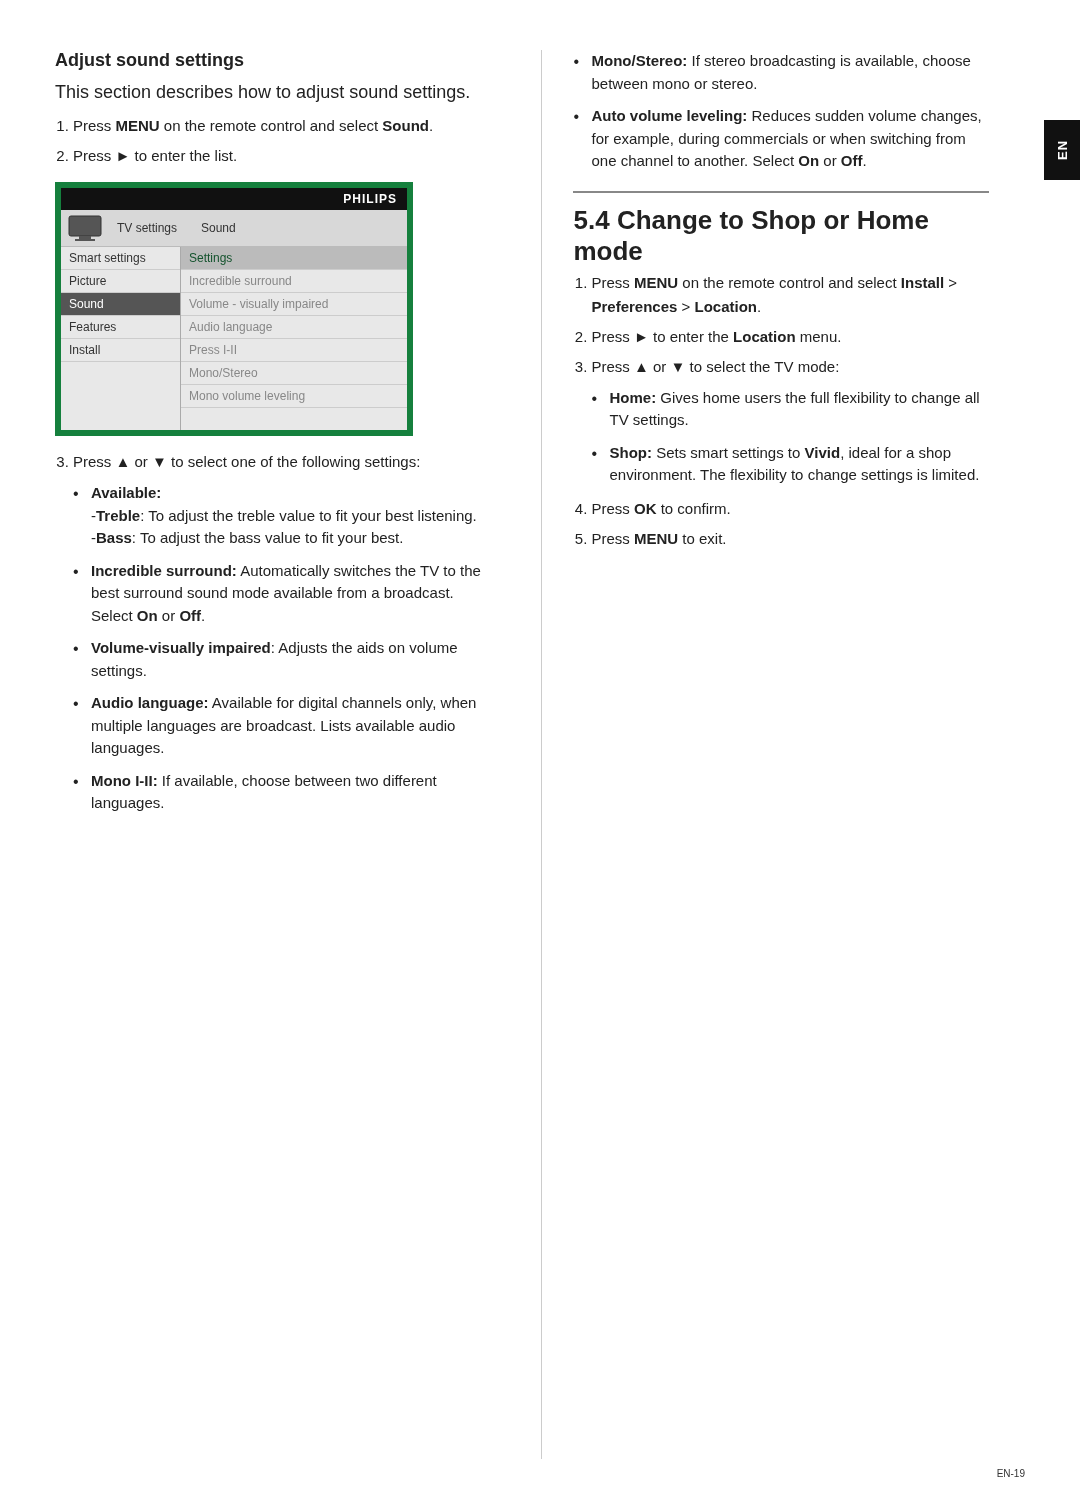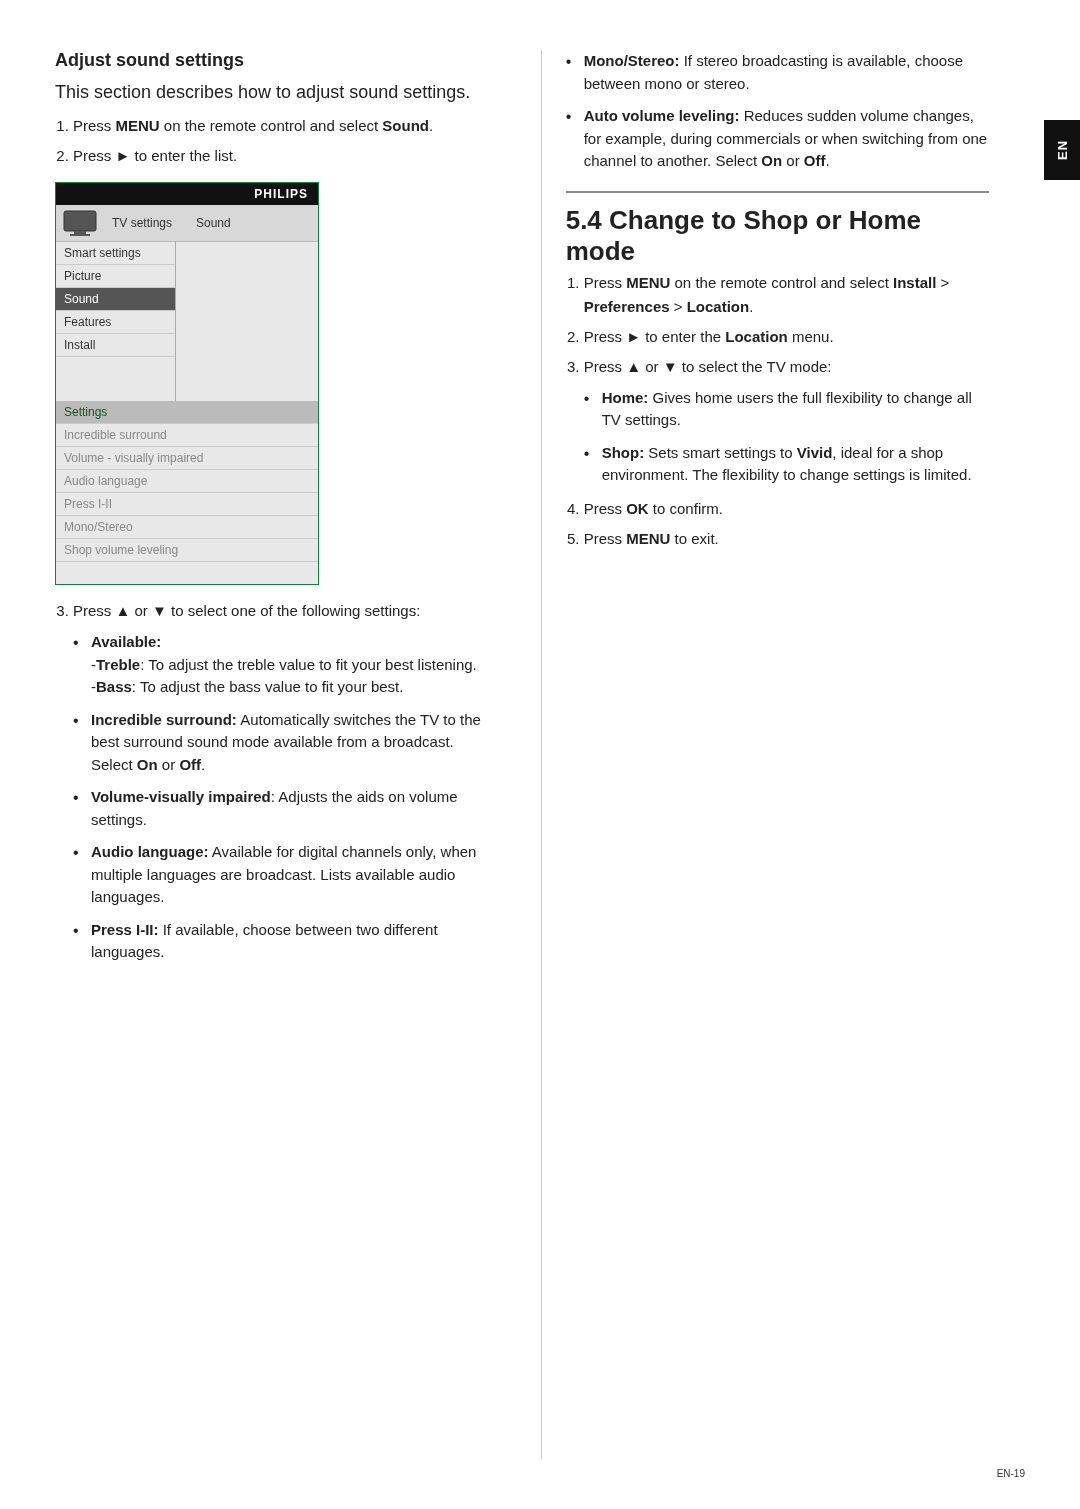--- a/index.html
+++ b/index.html
@@ -38,21 +38,21 @@
       height: 60px;
       display: flex;
       align-items: center;
       justify-content: center;
     }
 
     .main-content {
       display: flex;
       width: 1044px;
       padding: 50px 55px 50px 55px;
-      gap: 4px;
+      gap: 12px;
     }
 
     .left-col {
       width: 520px;
       padding-right: 40px;
     }
 
     .right-col {
       width: 480px;
       padding-left: 20px;
@@ -98,40 +98,39 @@
 
     ul.bullet-list > li::before {
       content: "•";
       position: absolute;
       left: 0;
       font-size: 16px;
     }
 
     
     .tv-screenshot {
-      border: 1px solid #15803d;
+      border: 6px solid #15803d;
       margin: 14px 4px 14px 0;
-      width: 264px;
+      width: 358px;
       font-size: 12px;
       background: #e8e8e8;
     }
 
     .tv-top-bar {
       background: #111;
       color: #fff;
       text-align: right;
       padding: 4px 10px;
       font-size: 12px;
       font-weight: bold;
       letter-spacing: 1px;
     }
 
     .tv-body {
       display: flex;
-      flex-direction: column;
     }
 
     .tv-left-menu {
       width: 120px;
       border-right: 1px solid #aaa;
     }
 
     .tv-left-item {
       padding: 4px 8px;
       font-size: 12px;
@@ -256,21 +255,21 @@
             <div class="tv-left-item" style="border-bottom:none;">&nbsp;</div>
             <div class="tv-left-item" style="border-bottom:none;">&nbsp;</div>
           </div>
           <div class="tv-right-menu">
             <div class="tv-right-item active">Settings</div>
             <div class="tv-right-item">Incredible surround</div>
             <div class="tv-right-item">Volume - visually impaired</div>
             <div class="tv-right-item">Audio language</div>
             <div class="tv-right-item">Press I-II</div>
             <div class="tv-right-item">Mono/Stereo</div>
-            <div class="tv-right-item">Shop volume leveling</div>
+            <div class="tv-right-item">Mono volume leveling</div>
             <div class="tv-right-item" style="border-bottom:none;">&nbsp;</div>
           </div>
         </div>
       </div>
 
       <ol start="3">
         <li>
           <span>Press ▲ or ▼ to select one of the following settings:</span>
 
           <ul class="bullet-list" style="margin-top:8px;">
@@ -282,21 +281,21 @@
             <li>
               <strong>Incredible surround:</strong> Automatically switches the TV to the best surround sound mode available from a broadcast. Select <strong>On</strong> or <strong>Off</strong>.
             </li>
             <li>
               <strong>Volume-visually impaired</strong>: Adjusts the aids on volume settings.
             </li>
             <li>
               <strong>Audio language:</strong> Available for digital channels only, when multiple languages are broadcast. Lists available audio languages.
             </li>
             <li>
-              <strong>Press I-II:</strong> If available, choose between two different languages.
+              <strong>Mono I-II:</strong> If available, choose between two different languages.
             </li>
           </ul>
         </li>
       </ol>
 
     </div>
 
     <div class="col-divider"></div>
 
     <div class="right-col">

